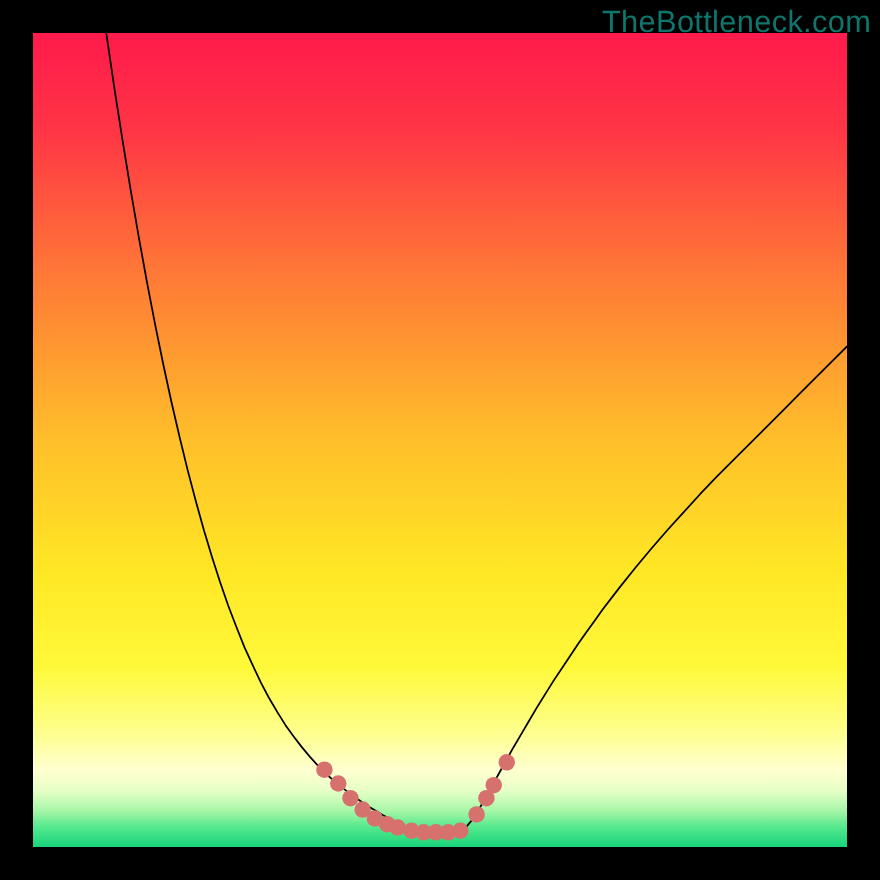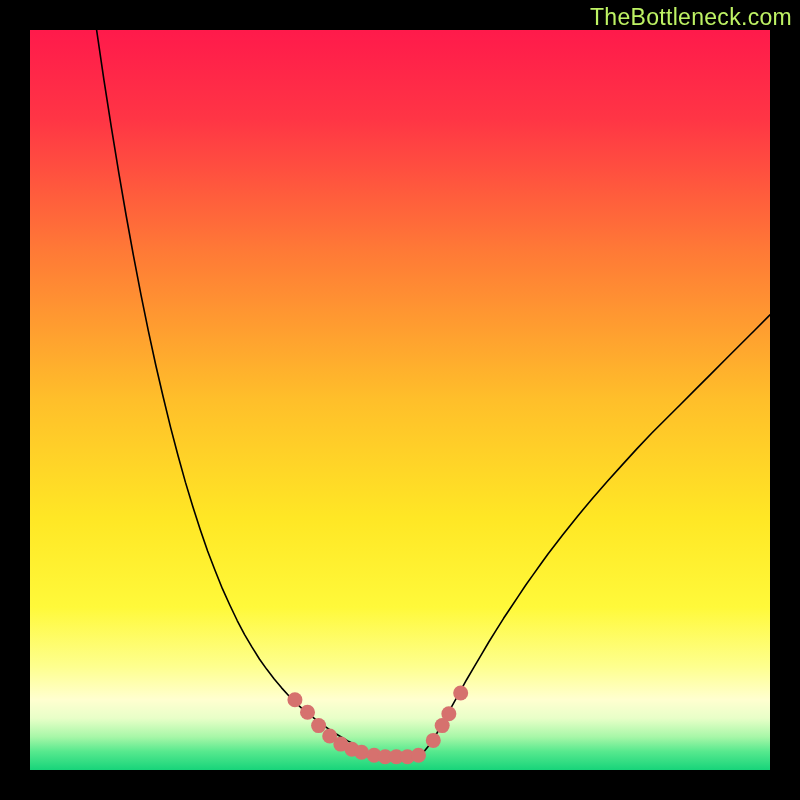--- a/index.html
+++ b/index.html
@@ -22,22 +22,22 @@
     left: 30px;
     top: 30px;
     width: 740px;
     height: 740px;
     overflow: hidden;
   }
   .watermark {
     position: absolute;
     top: 4px;
     right: 8px;
-    color: #bef264;
-    font-size: 23px;
+    color: #0f766e;
+    font-size: 28px;
     font-weight: 500;
     letter-spacing: 0.3px;
   }
   svg { display: block; }
 </style>
 </head>
 <body>
 
 <div class="frame">
   <div class="plot">

